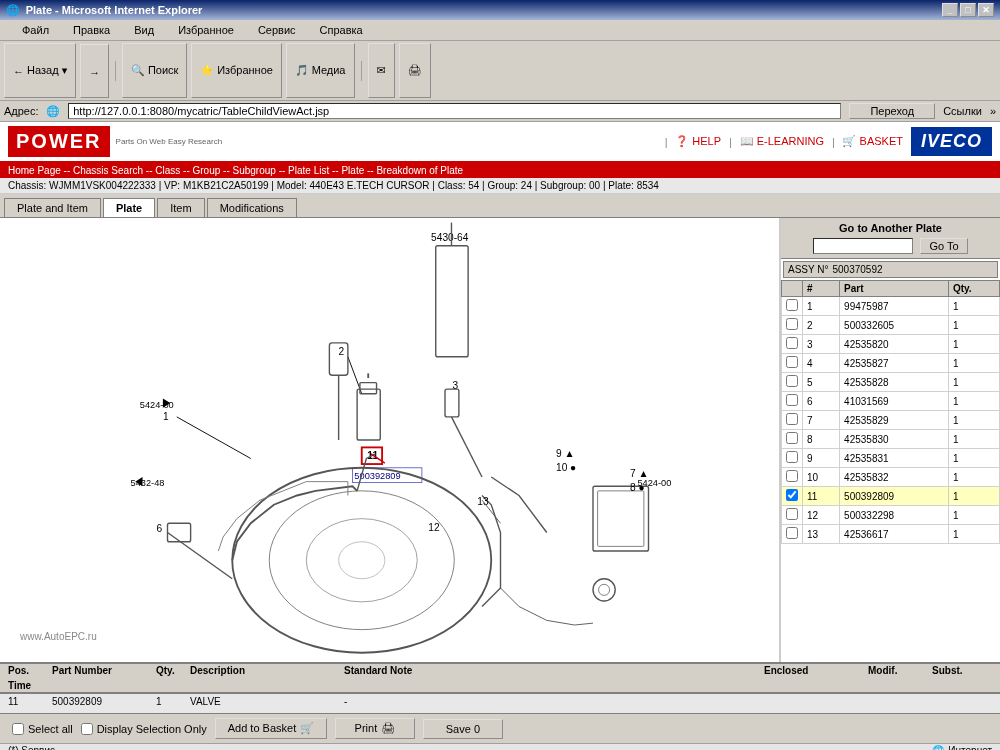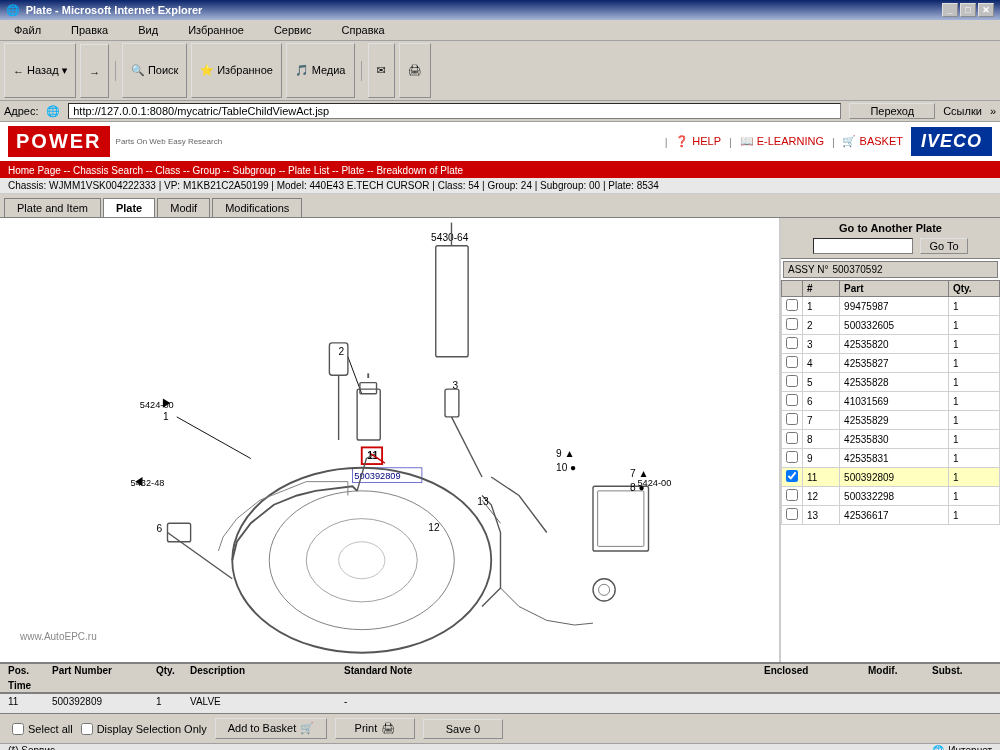--- a/index.html
+++ b/index.html
@@ -23,23 +23,23 @@
       background: #c0c0c0;
       border: 1px outset #e0e0e0;
       font-size: 9px;
       display: flex; align-items: center; justify-content: center;
       cursor: pointer;
     }
 
     
     .menu-bar {
       background: #d4d0c8;
-      padding: 2px 8px;
-      display: flex;
-      gap: 18px;
+      padding: 2px 16px;
+      display: flex;
+      gap: 12px;
       border-bottom: 1px solid #a0a0a0;
       font-size: 11px;
     }
     .menu-item { padding: 2px 6px; cursor: pointer; }
 
     
     .toolbar {
       background: #d4d0c8;
       padding: 2px 4px;
       display: flex;
@@ -376,21 +376,21 @@
     <span>Home Page -- Chassis Search -- Class -- Group -- Subgroup -- Plate List -- Plate -- Breakdown of Plate</span>
   </div>
 
   <div class="chassis-info">
     <span>Chassis: WJMM1VSK004222333 | VP: M1KB21C2A50199 | Model: 440E43 E.TECH CURSOR | Class: 54 | Group: 24 | Subgroup: 00 | Plate: 8534</span>
   </div>
 
   <div class="tab-bar">
     <div class="tab">Plate and Item</div>
     <div class="tab active">Plate</div>
-    <div class="tab">Modif</div>
+    <div class="tab">Item</div>
     <div class="tab">Modifications</div>
   </div>
 
   <div class="content-area">
 
     <div class="plate-diagram">
       <div class="watermark">www.AutoEPC.ru</div>
       
       <svg viewBox="0 0 680 480" style="width:100%; height:100%;">
 
@@ -560,20 +560,28 @@
     <td>8</td>
     <td>42535830</td>
     <td>1</td>
   </tr>
               <tr>
     <td class="checkbox-cell">
       <input type="checkbox" style="">
     </td>
     <td>9</td>
     <td>42535831</td>
+    <td>1</td>
+  </tr>
+              <tr>
+    <td class="checkbox-cell">
+      <input type="checkbox" style="">
+    </td>
+    <td>10</td>
+    <td>42535832</td>
     <td>1</td>
   </tr>
               <tr class="selected">
     <td class="checkbox-cell">
       <input type="checkbox" checked="" style="">
     </td>
     <td>11</td>
     <td>500392809</td>
     <td>1</td>
   </tr>

